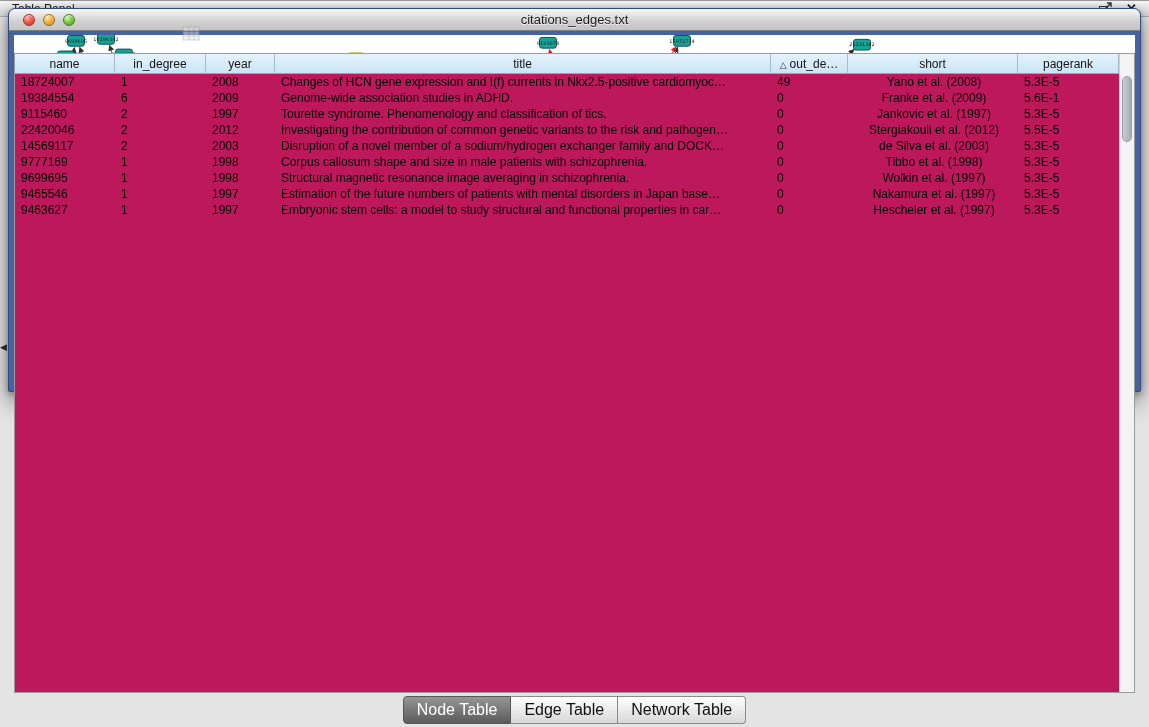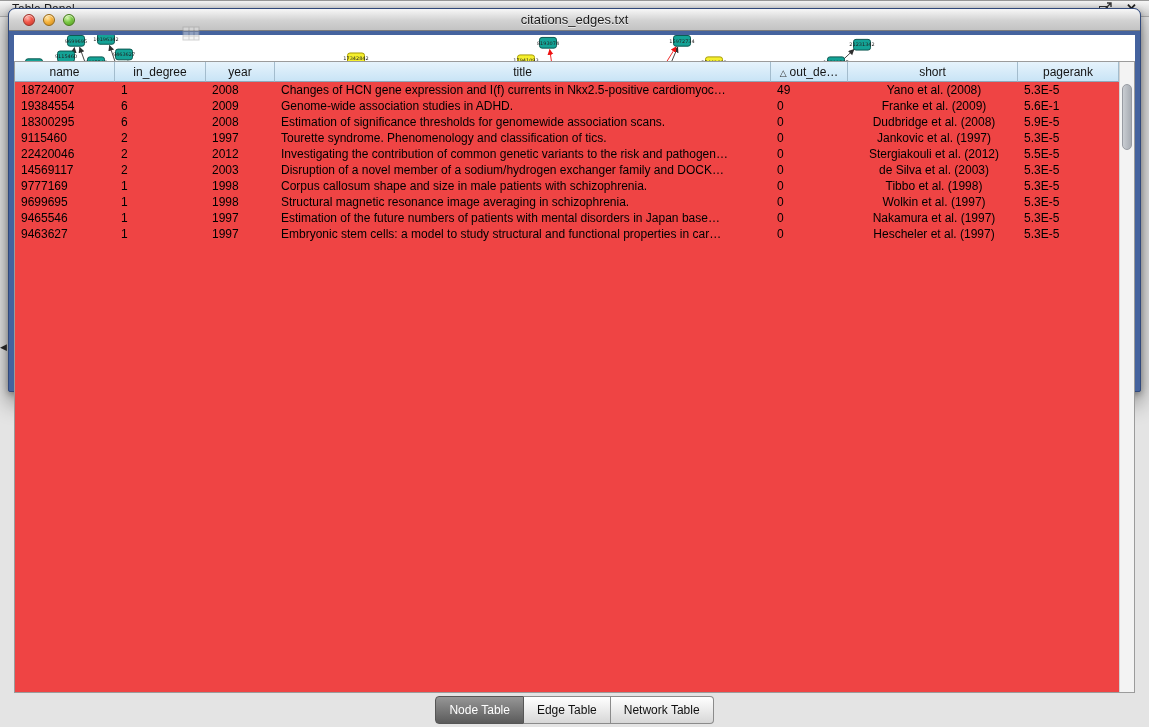--- a/index.html
+++ b/index.html
@@ -41,38 +41,38 @@
   .tbtn{width:27px;height:26px;background:transparent;border:none;display:flex;align-items:center;justify-content:center;padding:0;}
   .tbtn.fx span{font-family:"Liberation Serif",serif;font-style:italic;font-size:14px;color:#111;}
   .tbtn.disabled{opacity:.45;}
   .combo{width:392px;height:24px;margin-left:10px;background:#fff;border:1px solid #a2a2a2;border-radius:4px;
          display:flex;align-items:center;padding:0 6px 0 9px;font-size:12px;color:#111;
          box-shadow:inset 0 1px 2px rgba(0,0,0,.12);}
   .combo-arrows{margin-left:auto;display:flex;flex-direction:column;align-items:center;gap:2px;}
   .combo-arrows .up{width:0;height:0;border-left:3.5px solid transparent;border-right:3.5px solid transparent;border-bottom:4.5px solid #4d4d4d;}
   .combo-arrows .dn{width:0;height:0;border-left:3.5px solid transparent;border-right:3.5px solid transparent;border-top:4.5px solid #4d4d4d;}
 
-  .table-wrap{flex:1;min-height:0;margin:10px 14px 0 14px;background:#ef4444;border:1px solid #9b9b9b;position:relative;overflow:hidden;}
+  .table-wrap{flex:1;min-height:0;margin:2px 14px 0 14px;background:#be185d;border:1px solid #9b9b9b;position:relative;overflow:hidden;}
   table{width:calc(100% - 15px);border-collapse:separate;border-spacing:0;table-layout:fixed;}
   thead th{height:20px;background:linear-gradient(#e6f3fc,#c9e4f6);
            border-right:1px solid #a3bccd;border-bottom:1px solid #8fa8ba;
            font-size:12px;font-weight:normal;color:#141414;text-align:center;
            overflow:hidden;white-space:nowrap;}
   .sortmark{font-size:9px;margin-right:3px;color:#333;}
   tbody td{height:16px;line-height:16px;font-size:12px;color:#000;padding:0 4px 0 6px;
            white-space:nowrap;overflow:hidden;}
   tbody td.c0{padding-left:6px;}
   tbody td.c5{text-align:center;}
   .vscrollbar{position:absolute;top:0;right:0;bottom:0;width:15px;background:#f3f3f3;border-left:1px solid #d2d2d2;}
   .vthumb{position:absolute;top:22px;left:2px;width:10px;height:66px;border-radius:6px;
           background:linear-gradient(90deg,#c9cdd2,#a7acb3);border:1px solid #989ca3;}
 
   .tabs-row{flex:none;height:34px;display:flex;align-items:center;justify-content:center;}
   .tabs{display:flex;}
-  .tab{height:28px;padding:0 13px;display:flex;align-items:center;font-size:12px;color:#101010;
+  .tab{height:28px;padding:0 13px;display:flex;align-items:center;font-size:16px;color:#101010;
        background:linear-gradient(#ffffff,#d7d7d7);border:1px solid #8b8b8b;border-left:none;}
   .tab:first-child{border-left:1px solid #8b8b8b;border-radius:4px 0 0 4px;}
   .tab:last-child{border-radius:0 4px 4px 0;text-align:right;}
   .tab.selected{background:linear-gradient(#969696,#5b5b5b);color:#fff;border-color:#565656;}
 
   .statusbar{flex:none;height:20px;background:linear-gradient(#efefef,#dadada);border-top:1px solid #ababab;
              display:flex;align-items:center;justify-content:flex-end;gap:6px;padding:0 12px;
              font-size:11px;color:#222;}
   .memdot{width:11px;height:11px;border-radius:50%;
           background:radial-gradient(circle at 35% 30%,#eaffd0,#8bda33 50%,#5ca31d);border:1px solid #4d8b16;}
@@ -733,29 +733,20 @@
             <tr>
               <td class="c0">19384554</td>
               <td class="c1">6</td>
               <td class="c2">2009</td>
               <td class="c3">Genome-wide association studies in ADHD.</td>
               <td class="c4">0</td>
               <td class="c5">Franke et al. (2009)</td>
               <td class="c6">5.6E-1</td>
             </tr>
             <tr>
-              <td class="c0">18300295</td>
-              <td class="c1">6</td>
-              <td class="c2">2008</td>
-              <td class="c3">Estimation of significance thresholds for genomewide association scans.</td>
-              <td class="c4">0</td>
-              <td class="c5">Dudbridge et al. (2008)</td>
-              <td class="c6">5.9E-5</td>
-            </tr>
-            <tr>
               <td class="c0">9115460</td>
               <td class="c1">2</td>
               <td class="c2">1997</td>
               <td class="c3">Tourette syndrome. Phenomenology and classification of tics.</td>
               <td class="c4">0</td>
               <td class="c5">Jankovic et al. (1997)</td>
               <td class="c6">5.3E-5</td>
             </tr>
             <tr>
               <td class="c0">22420046</td>

